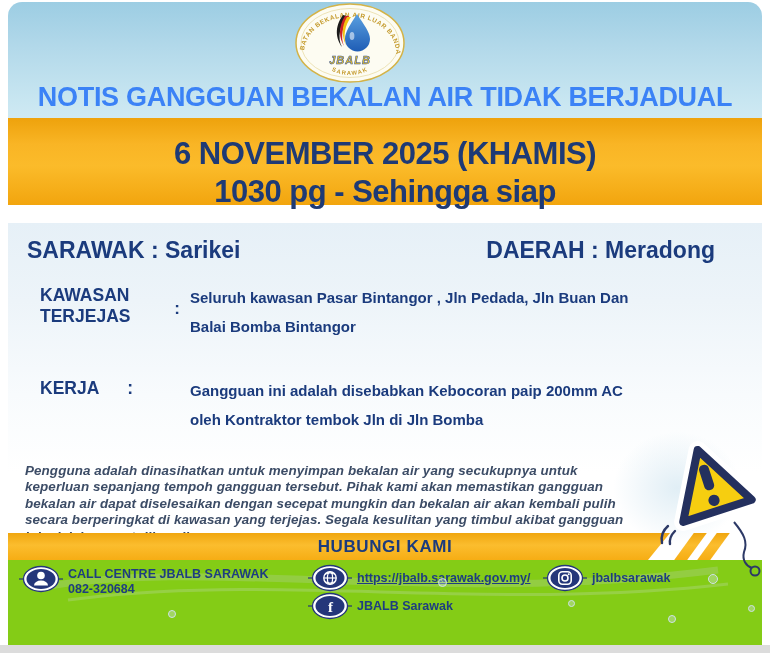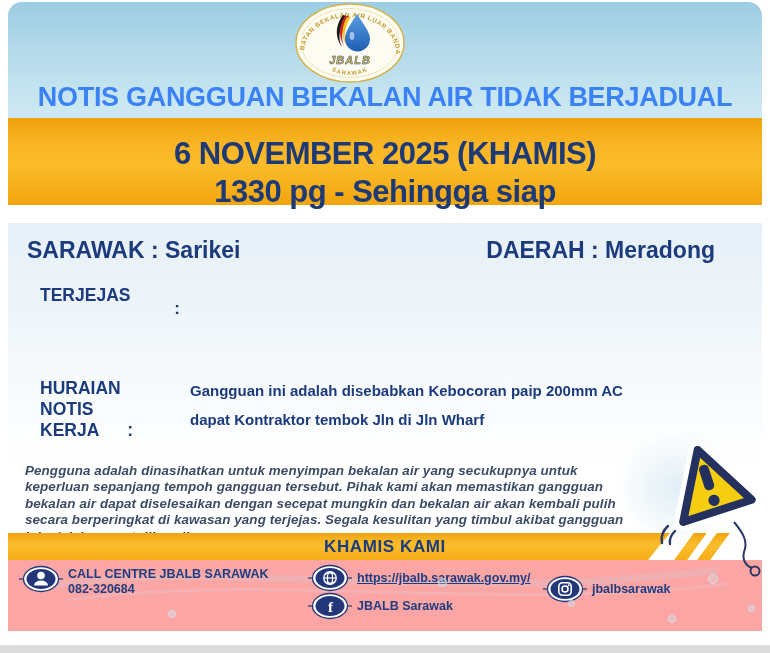--- a/index.html
+++ b/index.html
@@ -51,81 +51,85 @@
   
   .band{position:absolute;left:0;top:531px;width:662px;height:27px;
     background:linear-gradient(180deg,#f0a60f,#fbbd2e 45%,#f6ad14);
     clip-path:polygon(0 0,100% 0,calc(100% - 22px) 100%,0 100%);}
   .stripe{position:absolute;top:531px;height:27px;width:13px;
     background:linear-gradient(180deg,#f0a60f,#fbbd2e 45%,#f6ad14);transform:skewX(-36deg);}
   .s1{left:676px;}.s2{left:699px;}
   .band-text{position:absolute;left:377px;top:531px;height:27px;line-height:28px;
     transform:translateX(-50%);color:#1b3b7d;font-size:17px;font-weight:bold;letter-spacing:0.6px;z-index:3;}
   
-  .footer{position:absolute;left:0;top:558px;width:754px;height:71px;background:#fca5a5;}
+  .footer{position:absolute;left:0;top:558px;width:754px;height:85px;background:#84cc16;}
   .swoosh{position:absolute;left:0;top:-12px;width:754px;height:70px;opacity:.45;}
   .c-item{position:absolute;display:flex;align-items:flex-start;color:#1e3d80;}
   .c-icon{width:46px;height:30px;flex:0 0 auto;}
   .c-text{font-size:12.5px;font-weight:bold;line-height:15px;padding-top:3px;margin-left:4px;white-space:nowrap;}
   .call-item{left:10px;top:4px;}
   .web-item{left:299px;top:3px;}
   .web-item .c-text{text-decoration:underline;padding-top:8px;}
-  .ig-item{left:534px;top:14px;}
+  .ig-item{left:534px;top:3px;}
   .ig-item .c-text{padding-top:8px;}
   .fb-item{left:299px;top:31px;}
   .fb-item .c-text{padding-top:8px;}
   .dot{position:absolute;border:1px solid #cfe0ea;border-radius:50%;background:rgba(216,233,242,.35);}
   
   .bottom-strip{position:absolute;left:0;top:645px;width:770px;height:8px;background:#dcdcdc;}
 </style>
 </head>
 <body>
 
 <div class="card">
   <div class="card-clip">
     <div class="top-blue"></div>
     <div class="date-band">
       <div class="date-line l1">6 NOVEMBER 2025 (KHAMIS)</div>
-      <div class="date-line">1330 pg - Sehingga siap</div>
+      <div class="date-line">1030 pg - Sehingga siap</div>
     </div>
 
     <div class="content">
       <div class="water-blob"></div>
 
       <div class="region-row">
         <div>SARAWAK : Sarikei</div>
         <div>DAERAH : Meradong</div>
       </div>
 
       <div class="info-row kawasan-row">
         <div class="lbl">
+          <div>KAWASAN</div>
           <div>TERJEJAS</div>
         </div>
         <div class="colon">:</div>
+        <div class="val">
+          <div>Seluruh kawasan Pasar Bintangor , Jln Pedada, Jln Buan Dan</div>
+          <div>Balai Bomba Bintangor</div>
+        </div>
       </div>
 
       <div class="info-row huraian-row">
         <div class="lbl">
-          <div>HURAIAN NOTIS</div>
           <div><span>KERJA</span><span class="inline-colon">:</span></div>
         </div>
         <div class="colon"></div>
         <div class="val">
           <div>Gangguan ini adalah disebabkan Kebocoran paip 200mm AC</div>
-          <div>dapat Kontraktor tembok Jln di Jln Wharf</div>
+          <div>oleh Kontraktor tembok Jln di Jln Bomba</div>
         </div>
       </div>
 
       <p class="disclaimer">Pengguna adalah dinasihatkan untuk menyimpan bekalan air yang secukupnya untuk keperluan sepanjang tempoh gangguan tersebut. Pihak kami akan memastikan gangguan bekalan air dapat diselesaikan dengan secepat mungkin dan bekalan air akan kembali pulih secara berperingkat di kawasan yang terjejas. Segala kesulitan yang timbul akibat gangguan ini adalah sangat dikesali.</p>
     </div>
 
     <div class="band"></div>
     <div class="stripe s1"></div>
     <div class="stripe s2"></div>
-    <div class="band-text">KHAMIS KAMI</div>
+    <div class="band-text">HUBUNGI KAMI</div>
 
     <div class="footer">
       <svg class="swoosh" viewBox="0 0 754 70">
         <path d="M30,40 C200,8 430,58 710,22" stroke="#c9d4dc" stroke-width="7" fill="none" opacity="0.5"></path>
         <path d="M60,52 C260,24 480,64 720,36" stroke="#d5dee5" stroke-width="3" fill="none" opacity="0.5"></path>
       </svg>
 
       <div class="c-item call-item">
         <svg class="c-icon" viewBox="0 0 46 30">
           <line x1="1" y1="15" x2="5" y2="15" stroke="#24367a" stroke-width="1.2"></line>

